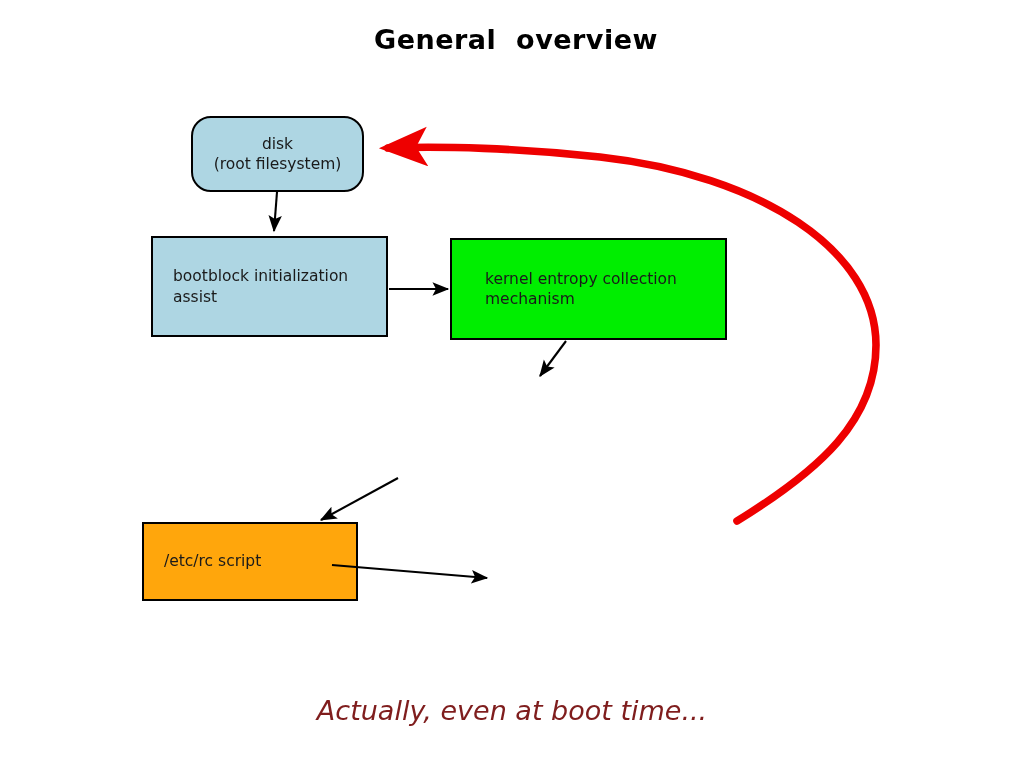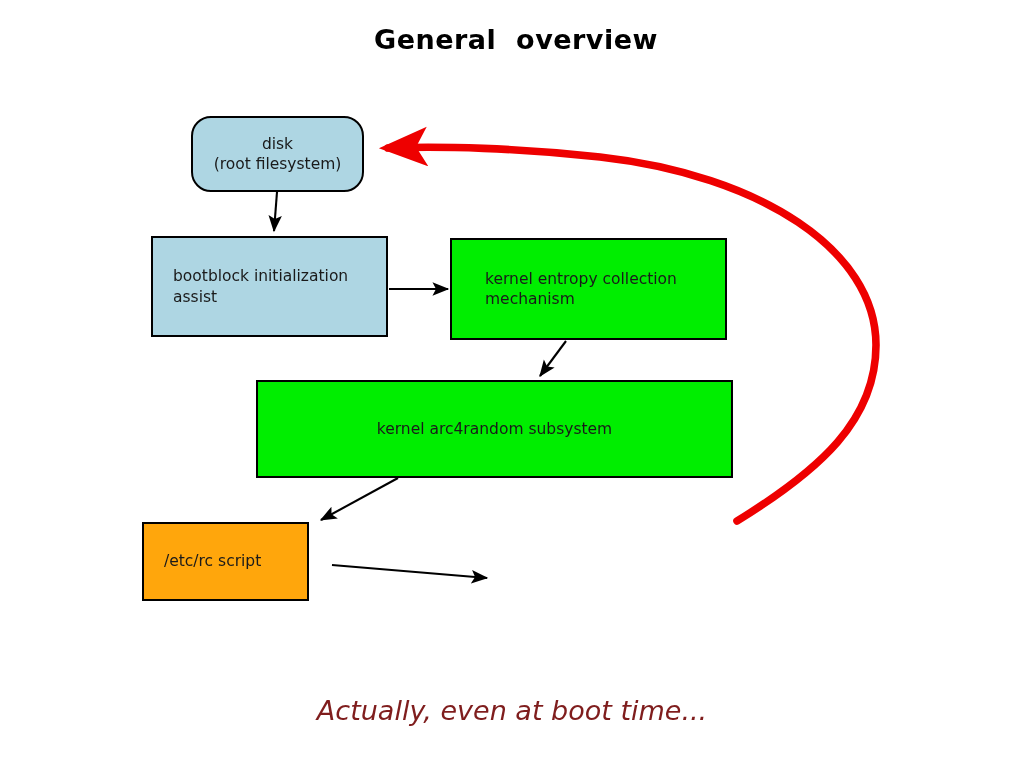--- a/index.html
+++ b/index.html
@@ -71,21 +71,21 @@
   .t-center { justify-content: center; text-align: center; }
   .t-left   { justify-content: flex-start; text-align: left; }
   .pad-l    { padding-left: 20px; }
   .pad-l2   { padding-left: 33px; padding-right: 4px; }
 
   
   #node-disk      { left: 191px; top: 116px; width: 173px; height: 76px; border-radius: 20px; }
   #node-bootblock { left: 151px; top: 236px; width: 237px; height: 101px; }
   #node-entropy   { left: 450px; top: 238px; width: 277px; height: 102px; }
   #node-arc4      { left: 256px; top: 380px; width: 477px; height: 98px; }
-  #node-rc        { left: 142px; top: 522px; width: 167px; height: 79px; }
+  #node-rc        { left: 142px; top: 522px; width: 216px; height: 79px; }
   #node-dd        { left: 489px; top: 522px; width: 255px; height: 125px; }
 
   
   svg.layer {
     position: absolute;
     left: 0;
     top: 0;
     width: 1024px;
     height: 768px;
     overflow: visible;
@@ -109,23 +109,20 @@
   <div class="node fill-blue t-left pad-l" id="node-bootblock">
     <span class="nlabel">bootblock initialization
 assist</span>
   </div>
 
   <div class="node fill-green t-left pad-l2" id="node-entropy">
     <span class="nlabel">kernel entropy collection
 mechanism</span>
   </div>
 
-  <div class="node fill-green t-center" id="node-arc4">
-    <span class="nlabel">kernel arc4random subsystem</span>
-  </div>
 
   <div class="node fill-orange t-left pad-l" id="node-rc">
     <span class="nlabel">/etc/rc script</span>
   </div>
 
 
   <svg class="layer" id="arrows-black" viewBox="0 0 1024 768">
     <defs>
       <marker id="bhead" markerWidth="9" markerHeight="9" refX="7.4" refY="3.2" orient="auto" markerUnits="strokeWidth">
         <path d="M0,0 L8,3.2 L0,6.4 L1.7,3.2 z" fill="#000000"></path>

